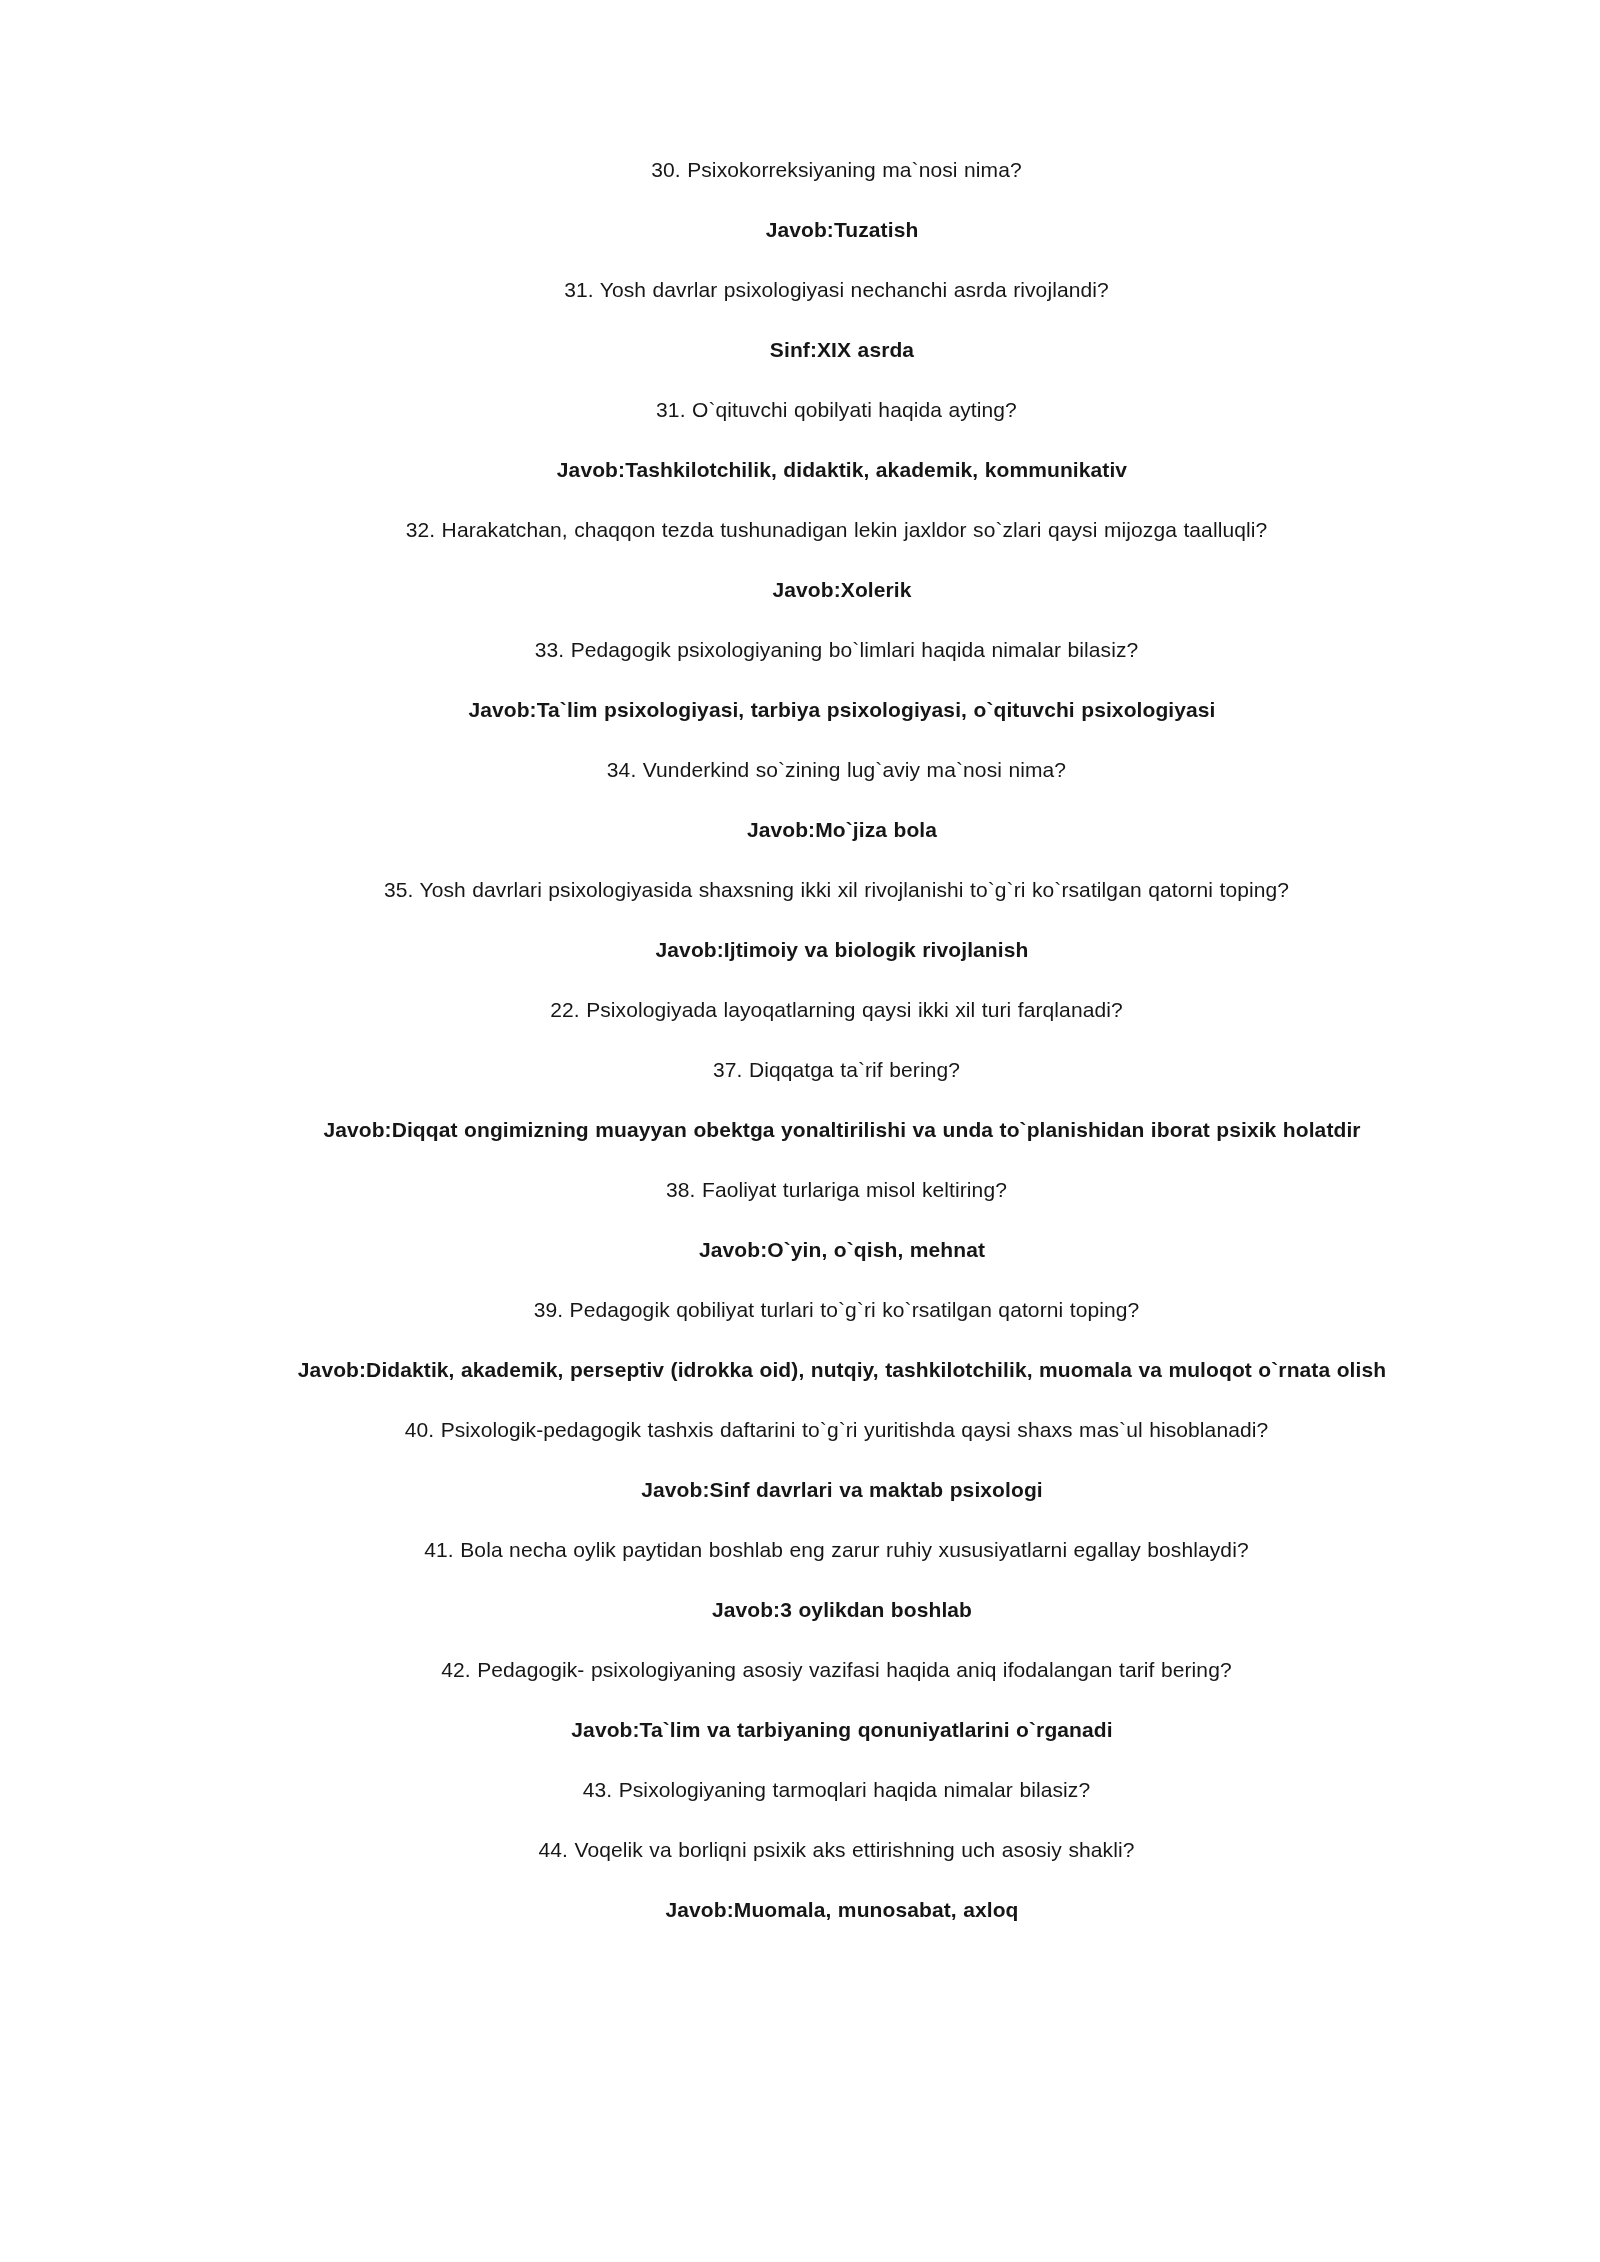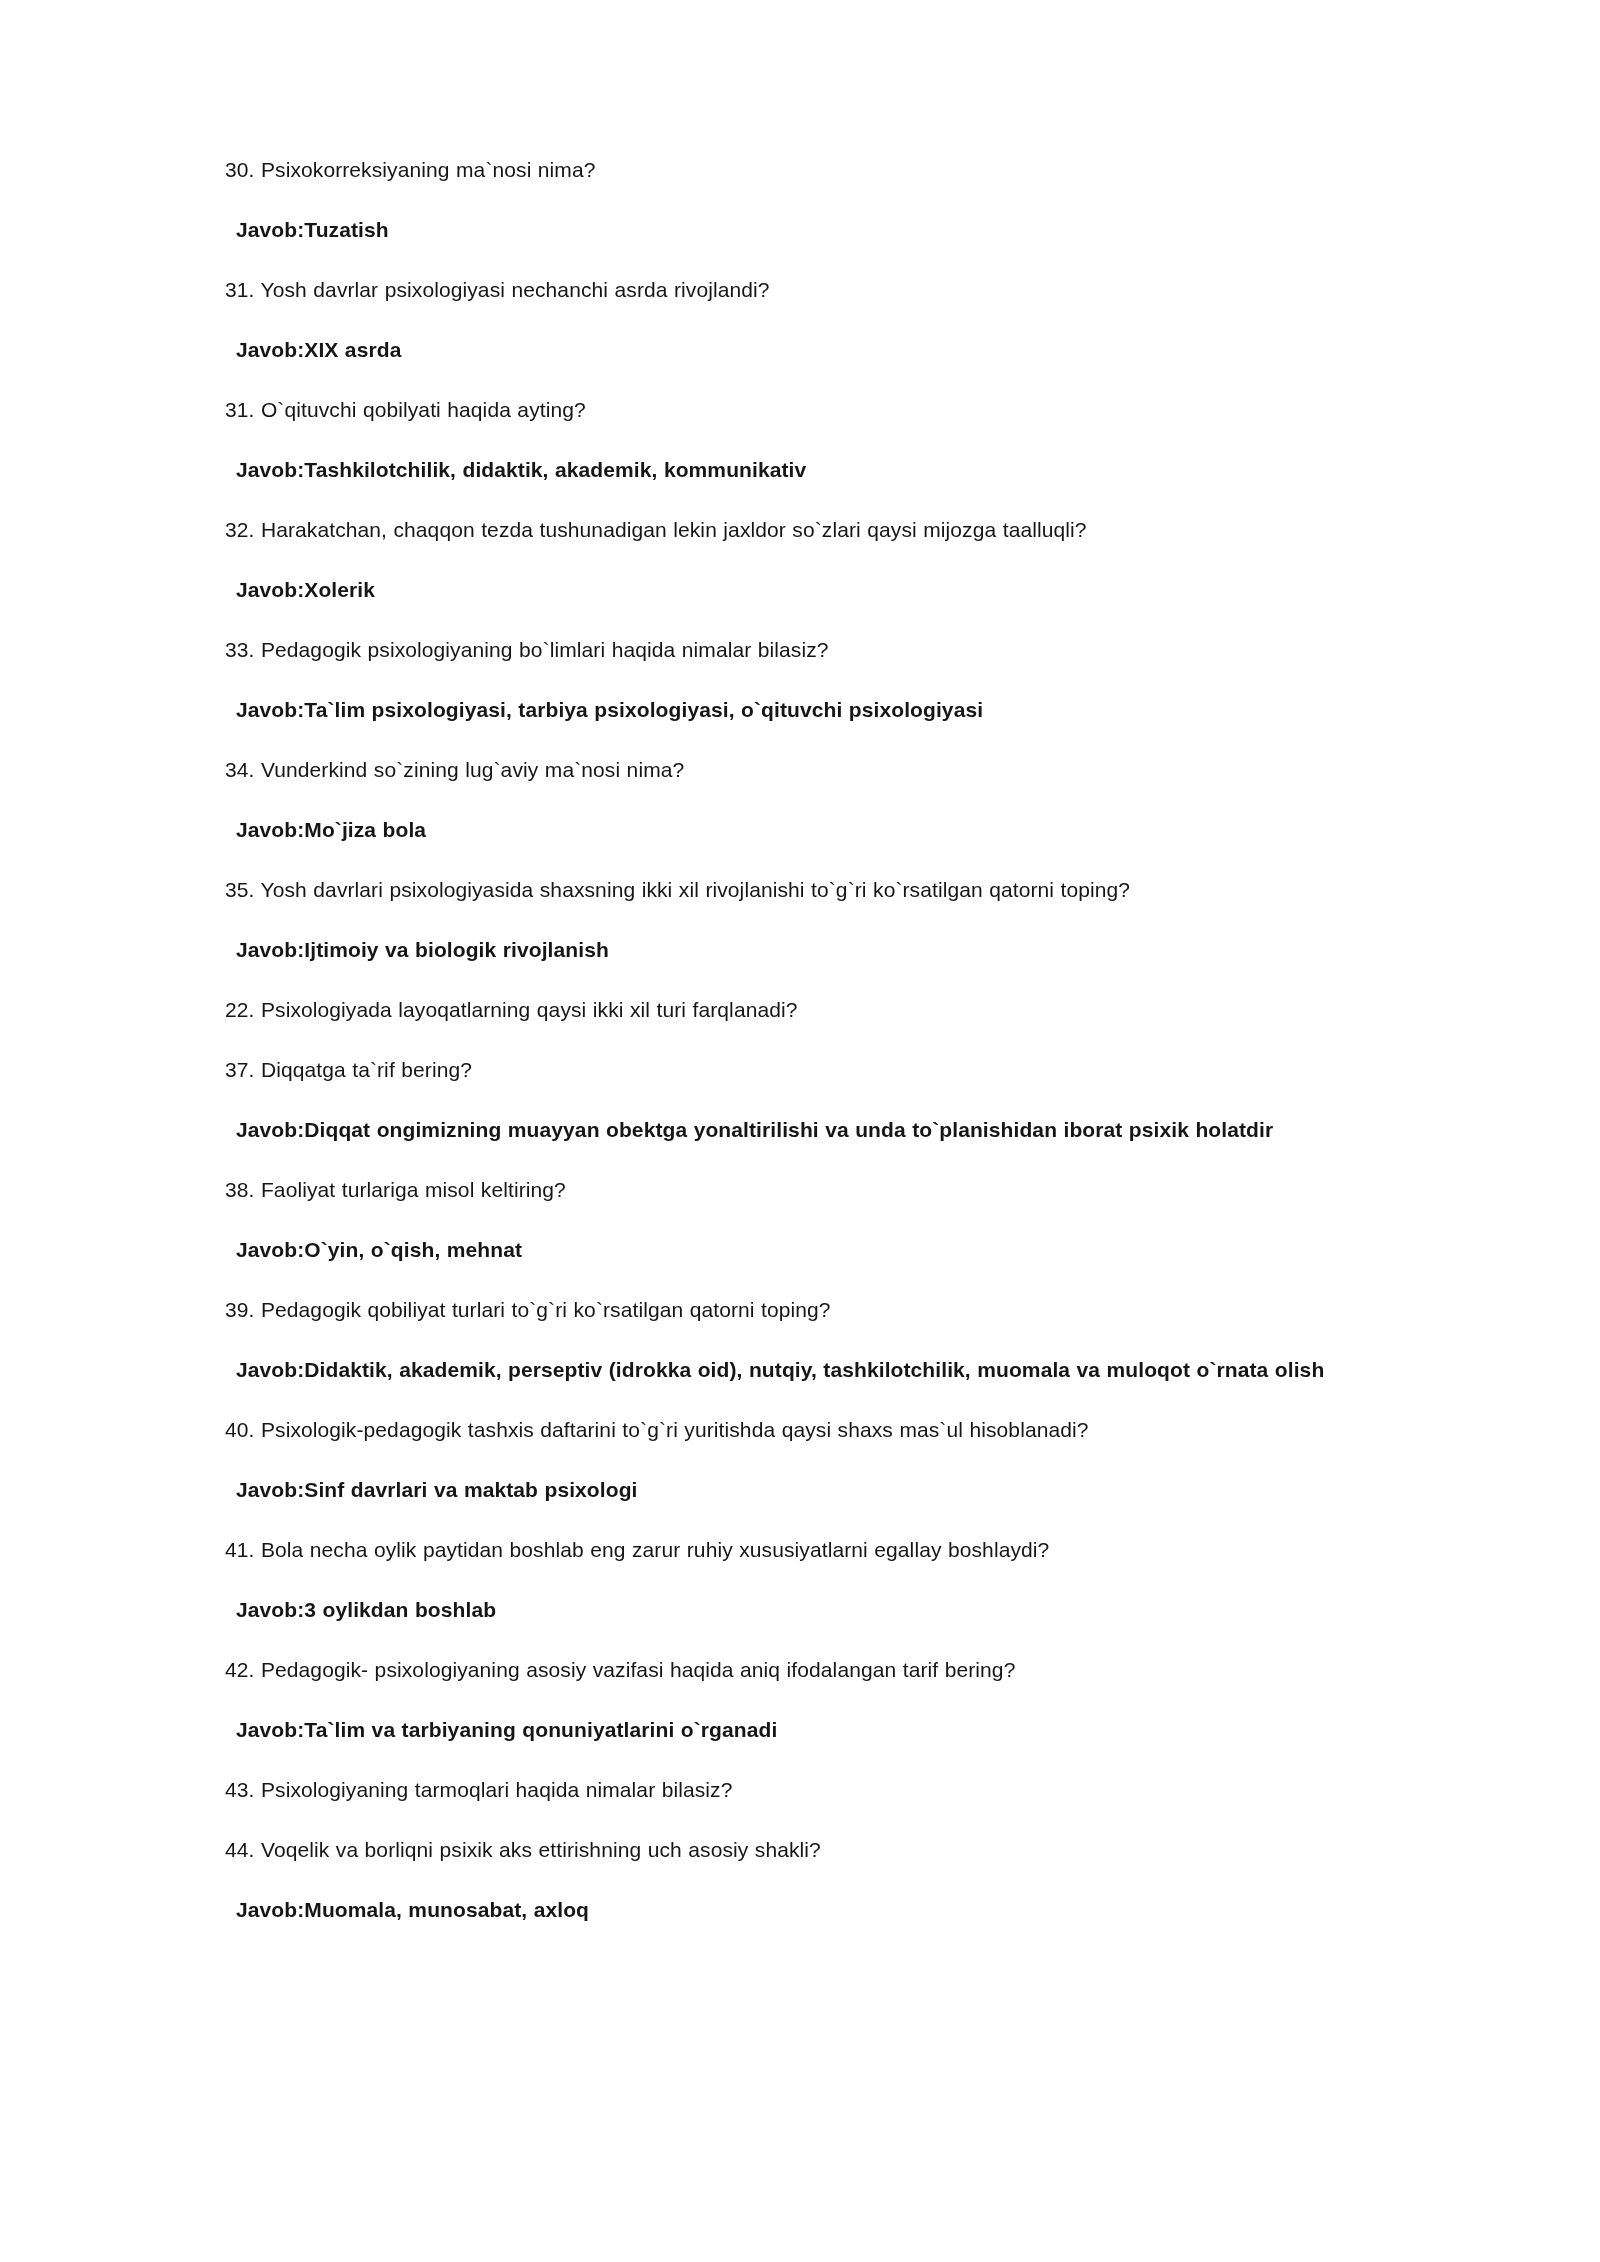--- a/index.html
+++ b/index.html
@@ -21,35 +21,36 @@
     padding: 150px 152px 0 225px;
   }
   .doc-line {
     font-family: "Liberation Sans", sans-serif;
     font-size: 21px;
     line-height: 40px;
     color: #161616;
     margin: 0 0 20px 0;
     letter-spacing: 0.1px;
     word-spacing: 0.5px;
+    text-align: center;
   }
   .answer-line {
     padding-left: 11px;
     font-weight: bold;
   }
 </style>
 </head>
 <body>
 
 <div class="page">
   <div id="qa-list">
       <p class="doc-line question-line">30. Psixokorreksiyaning ma`nosi nima?</p>
       <p class="doc-line answer-line">Javob:Tuzatish</p>
       <p class="doc-line question-line">31. Yosh davrlar psixologiyasi nechanchi asrda rivojlandi?</p>
-      <p class="doc-line answer-line">Javob:XIX asrda</p>
+      <p class="doc-line answer-line">Sinf:XIX asrda</p>
       <p class="doc-line question-line">31. O`qituvchi qobilyati haqida ayting?</p>
       <p class="doc-line answer-line">Javob:Tashkilotchilik, didaktik, akademik, kommunikativ</p>
       <p class="doc-line question-line">32. Harakatchan, chaqqon tezda tushunadigan lekin jaxldor so`zlari qaysi mijozga taalluqli?</p>
       <p class="doc-line answer-line">Javob:Xolerik</p>
       <p class="doc-line question-line">33. Pedagogik psixologiyaning bo`limlari haqida nimalar bilasiz?</p>
       <p class="doc-line answer-line">Javob:Ta`lim psixologiyasi, tarbiya psixologiyasi, o`qituvchi psixologiyasi</p>
       <p class="doc-line question-line">34. Vunderkind so`zining lug`aviy ma`nosi nima?</p>
       <p class="doc-line answer-line">Javob:Mo`jiza bola</p>
       <p class="doc-line question-line">35. Yosh davrlari psixologiyasida shaxsning ikki xil rivojlanishi to`g`ri ko`rsatilgan qatorni toping?</p>
       <p class="doc-line answer-line">Javob:Ijtimoiy va biologik rivojlanish</p>

